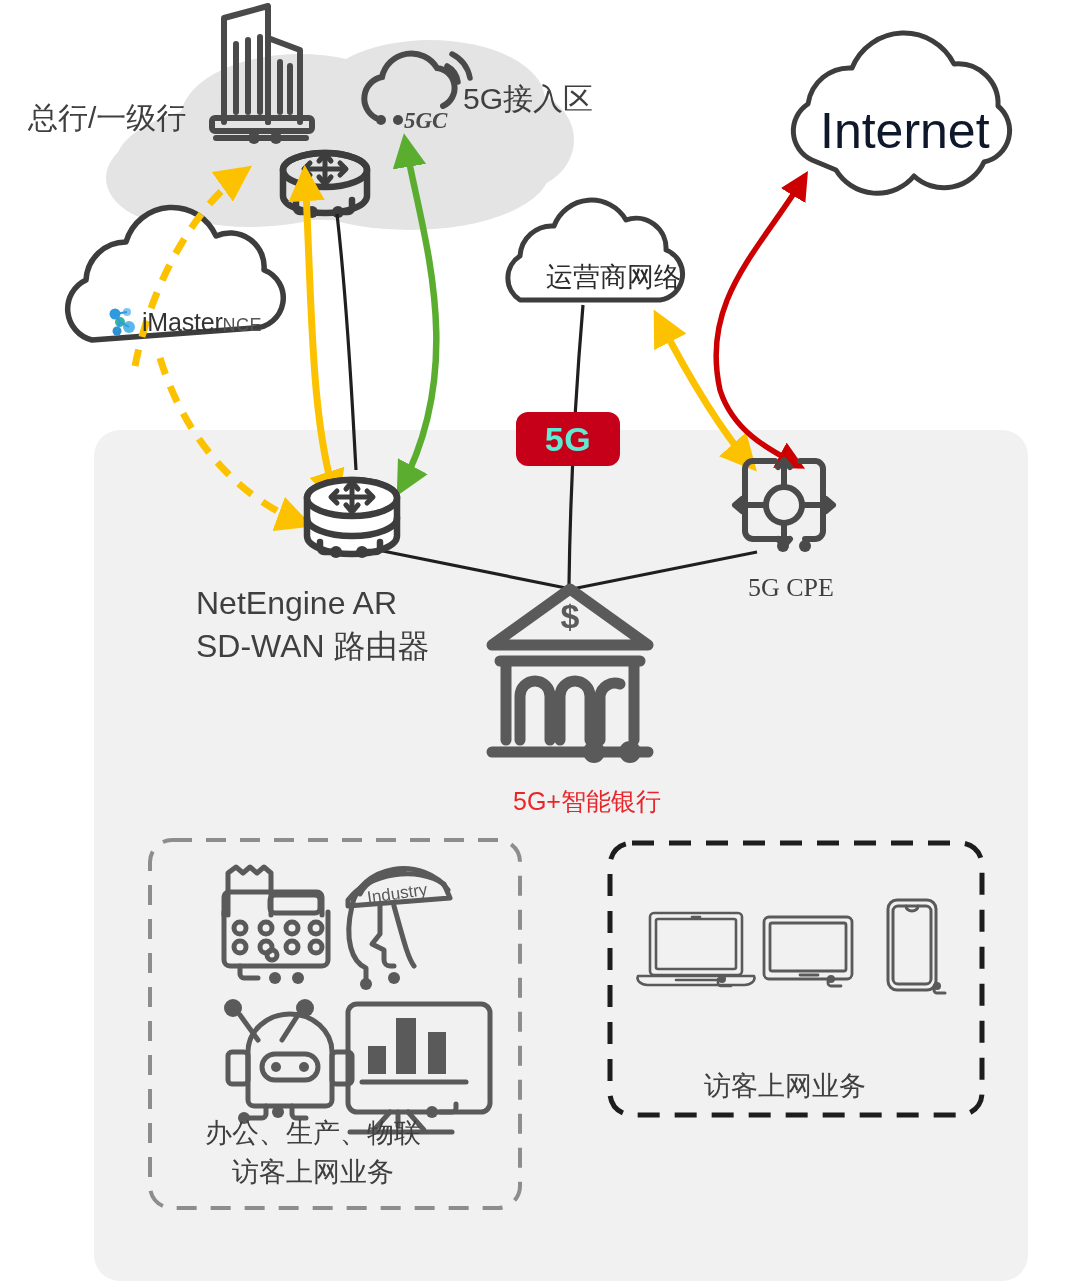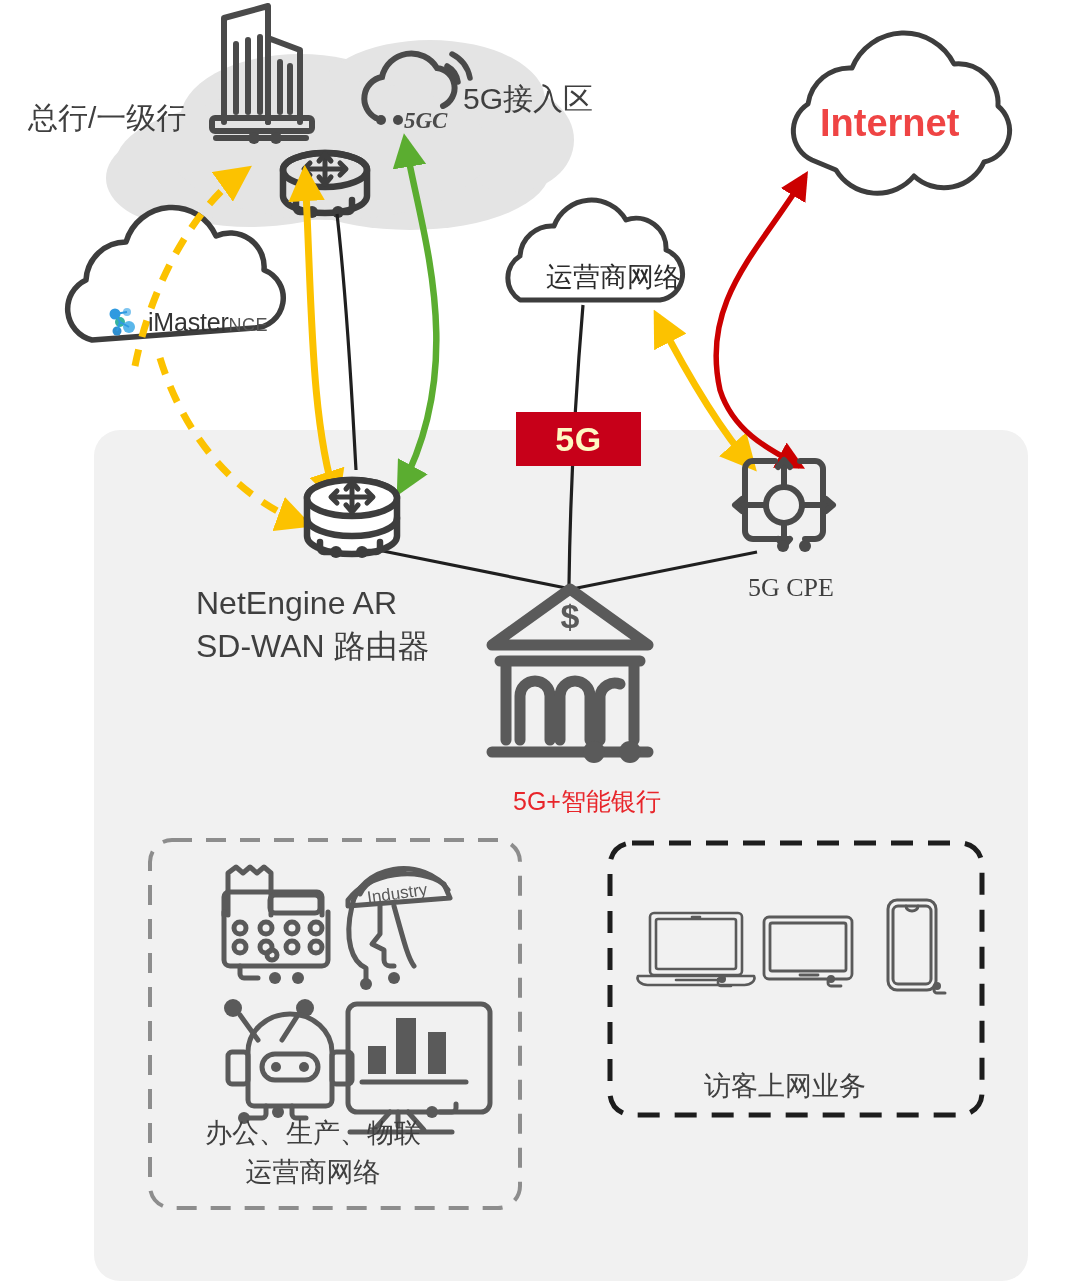--- a/index.html
+++ b/index.html
@@ -2,31 +2,31 @@
 <html><head>
 <meta charset="utf-8">
 <style>
   html,body{margin:0;padding:0;background:#ffffff;}
   body{font-family:"Liberation Sans","DejaVu Sans",sans-serif;}
   #stage{position:relative;width:1080px;height:1286px;overflow:hidden;background:#fff;}
   #svgroot{position:absolute;left:0;top:0;width:1080px;height:1286px;}
   .lbl{position:absolute;color:#3f3f3f;white-space:pre;line-height:1.25;}
   .lbl-hq{font-size:30px;left:28px;top:73px;margin-top:26px;}
   .lbl-5gzone{font-size:30px;left:463px;top:80px;}
-  .lbl-internet{font-size:38px;left:820px;top:100px;color:#ef4444;font-weight:bold;}
+  .lbl-internet{font-size:50px;left:820px;top:100px;color:#0f172a;}
   .lbl-operator{font-size:27px;left:546px;top:261px;color:#2b2b2b;}
   .lbl-ar{font-size:32px;left:196px;top:582px;line-height:1.33;}
   .lbl-cpe{font-size:26px;left:748px;top:572px;font-family:Liberation Serif, serif;}
   .lbl-bank{font-size:25px;left:481px;top:786px;color:#e8252a;margin-left:32px;}
   .lbl-left-box{font-size:27px;left:205px;top:1114px;text-align:center;line-height:1.45;}
   .lbl-right-box{font-size:27px;left:704px;top:1030px;margin-top:40px;}
-  .badge5g{position:absolute;left:516px;top:412px;width:125px;height:54px;border-radius:0;
-           background:#c70019;color:#fef9c3;font-size:34px;font-weight:600;
+  .badge5g{position:absolute;left:516px;top:412px;width:104px;height:54px;border-radius:12px;
+           background:#c70019;color:#5eead4;font-size:34px;font-weight:600;
            display:flex;align-items:center;justify-content:center;letter-spacing:.5px;}
-  .imaster-wrap{position:absolute;left:106px;top:305px;display:flex;align-items:center;gap:8px;}
+  .imaster-wrap{position:absolute;left:106px;top:305px;display:flex;align-items:center;gap:2px;}
   .imaster-txt{font-size:25px;color:#333;letter-spacing:-.2px;}
   .imaster-txt .nce{font-size:18px;color:#555;letter-spacing:.5px;}
 </style>
 </head>
 <body>
 
 <div id="stage">
 
   <svg id="svgroot" viewBox="0 0 1080 1286">
     <defs>
@@ -283,17 +283,17 @@
   <div class="badge5g">5G</div>
 
   <div class="lbl lbl-ar">NetEngine AR
 SD-WAN 路由器</div>
 
   <div class="lbl lbl-cpe">5G CPE</div>
 
   <div class="lbl lbl-bank">5G+智能银行</div>
 
   <div class="lbl lbl-left-box">办公、生产、物联
-运营商网络</div>
+访客上网业务</div>
 
   <div class="lbl lbl-right-box">访客上网业务</div>
 
 </div>
 
 </body></html>

